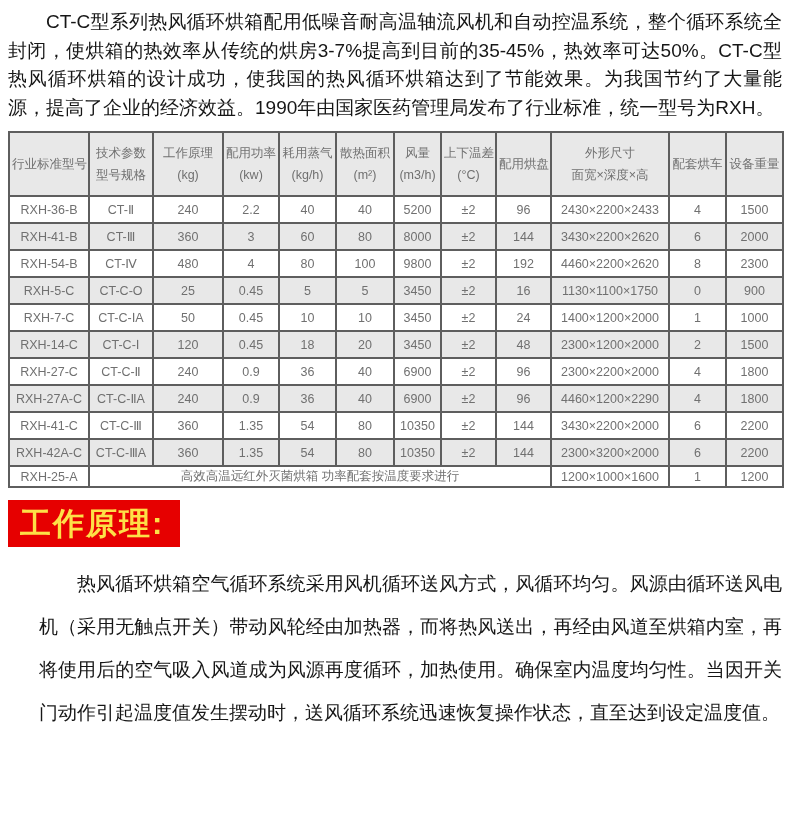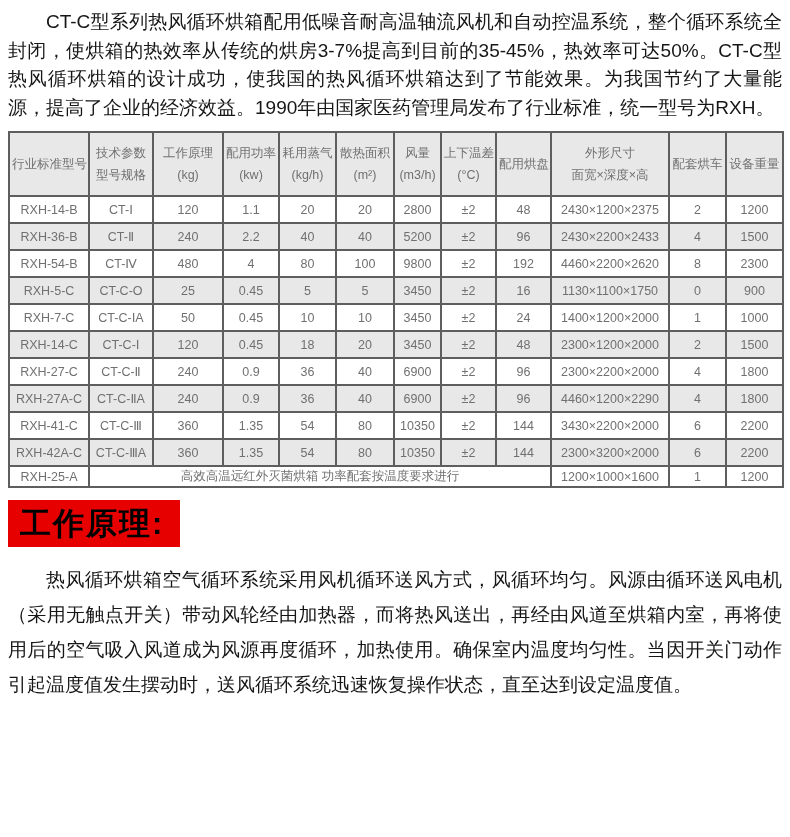--- a/index.html
+++ b/index.html
@@ -25,21 +25,22 @@
   }
   .para {
     margin: 0;
     font-size: 19px;
     line-height: 28.5px;
     color: var(--para-text);
     text-indent: 2em;
     text-align: justify;
   }
   .para.bottom {
-    line-height: 35px;
+    line-height: 43px;
+    margin-left: 31px;
   }
   table.spec {
     margin-top: 9px;
     border-collapse: collapse;
     table-layout: fixed;
     width: 774px;
     padding-left: 19px;
   }
   table.spec th,
   table.spec td {
@@ -58,21 +59,21 @@
     height: 64px;
     line-height: 22px;
   }
   table.spec tbody td { height: 27px; }
   table.spec tbody tr:nth-child(even) { background: var(--stripe-bg); }
   table.spec tbody tr:last-child td { height: 16px; border-radius: 6px; }
   .banner {
     display: inline-block;
     margin-top: 12px;
     background: var(--banner-red);
-    color: #000000;
+    color: #fde047;
     font-size: 31px;
     font-weight: bold;
     line-height: 1;
     padding: 8px 16px 8px 12px;
     letter-spacing: 2px;
   }
   .bottom-wrap { margin-top: 15px; }
 </style>
 </head>
 <body>
@@ -139,48 +140,48 @@
           <th>
             <div>配套烘车</div>
           </th>
           <th>
             <div>设备重量</div>
           </th>
         </tr>
     </thead>
     <tbody>
         <tr>
-          <td>RXH-14-B</td>
-          <td>CT-Ⅰ</td>
-          <td>120</td>
-          <td>1.1</td>
-          <td>20</td>
-          <td>20</td>
-          <td>2800</td>
-          <td>±2</td>
-          <td>48</td>
-          <td>2430×1200×2375</td>
-          <td>2</td>
-          <td>1200</td>
-        </tr>
-        <tr>
           <td>RXH-36-B</td>
           <td>CT-Ⅱ</td>
           <td>240</td>
           <td>2.2</td>
           <td>40</td>
           <td>40</td>
           <td>5200</td>
           <td>±2</td>
           <td>96</td>
           <td>2430×2200×2433</td>
           <td>4</td>
           <td>1500</td>
         </tr>
         <tr>
+          <td>RXH-41-B</td>
+          <td>CT-Ⅲ</td>
+          <td>360</td>
+          <td>3</td>
+          <td>60</td>
+          <td>80</td>
+          <td>8000</td>
+          <td>±2</td>
+          <td>144</td>
+          <td>3430×2200×2620</td>
+          <td>6</td>
+          <td>2000</td>
+        </tr>
+        <tr>
           <td>RXH-54-B</td>
           <td>CT-Ⅳ</td>
           <td>480</td>
           <td>4</td>
           <td>80</td>
           <td>100</td>
           <td>9800</td>
           <td>±2</td>
           <td>192</td>
           <td>4460×2200×2620</td>

